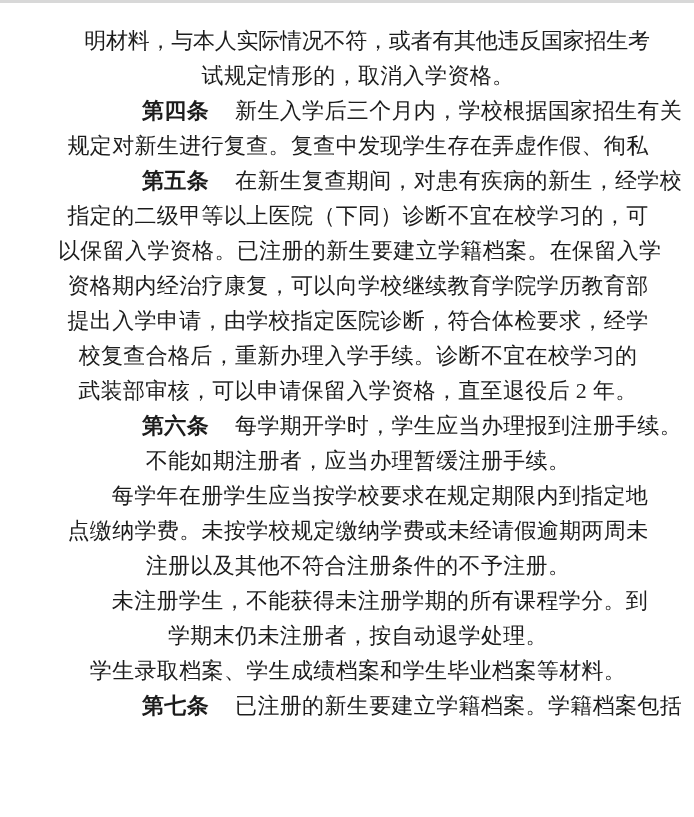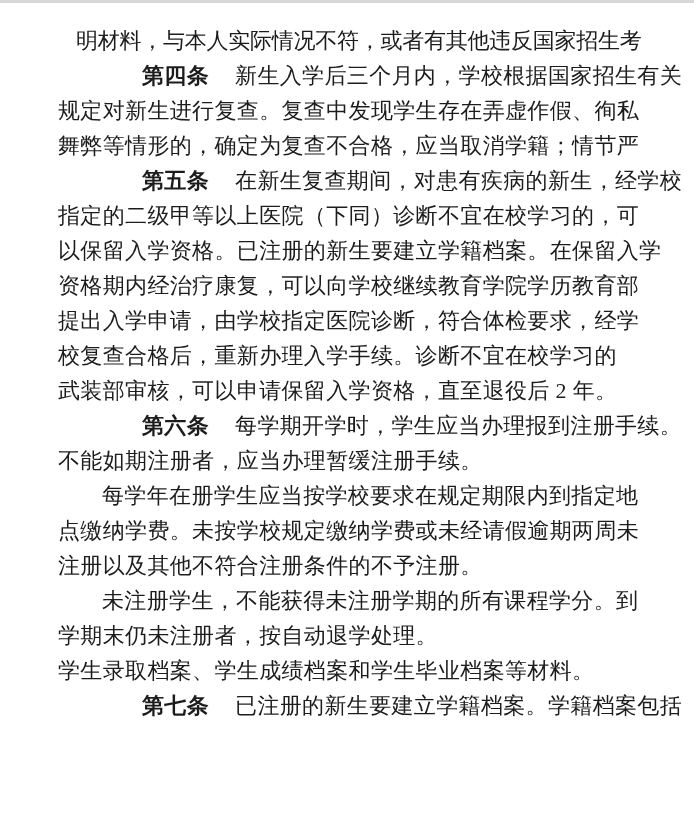--- a/index.html
+++ b/index.html
@@ -29,20 +29,21 @@
     top: 23px;
     width: 600px;
     font-size: 22px;
     line-height: 35px;
     color: #1c1c1c;
     letter-spacing: 0.35px;
   }
   .line {
     white-space: nowrap;
     height: 35px;
+    text-align: center;
   }
   .para-start {
     text-indent: 44px;
   }
   .cont-offset {
     text-indent: 18px;
     letter-spacing: -0.25px;
   }
   .head {
     font-weight: bold;
@@ -51,23 +52,23 @@
   }
 </style>
 </head>
 <body>
 
 <div class="page">
   <div class="top-strip"></div>
 
   <div class="text-block">
     <div class="line cont-offset"><span>明材料，与本人实际情况不符，或者有其他违反国家招生考</span></div>
+    <div class="line"><span>试规定情形的，取消入学资格。</span></div>
     <div class="line para-start"><span class="head">第四条</span><span>新生入学后三个月内，学校根据国家招生有关</span></div>
     <div class="line"><span>规定对新生进行复查。复查中发现学生存在弄虚作假、徇私</span></div>
-    <div class="line"><span>舞弊等情形的，确定为复查不合格，应当取消学籍；情节严</span></div>
     <div class="line para-start"><span class="head">第五条</span><span>在新生复查期间，对患有疾病的新生，经学校</span></div>
     <div class="line"><span>指定的二级甲等以上医院（下同）诊断不宜在校学习的，可</span></div>
     <div class="line"><span>以保留入学资格。已注册的新生要建立学籍档案。在保留入学</span></div>
     <div class="line"><span>资格期内经治疗康复，可以向学校继续教育学院学历教育部</span></div>
     <div class="line"><span>提出入学申请，由学校指定医院诊断，符合体检要求，经学</span></div>
     <div class="line"><span>校复查合格后，重新办理入学手续。诊断不宜在校学习的</span></div>
     <div class="line"><span>武装部审核，可以申请保留入学资格，直至退役后 2 年。</span></div>
     <div class="line para-start"><span class="head">第六条</span><span>每学期开学时，学生应当办理报到注册手续。</span></div>
     <div class="line"><span>不能如期注册者，应当办理暂缓注册手续。</span></div>
     <div class="line para-start"><span>每学年在册学生应当按学校要求在规定期限内到指定地</span></div>

